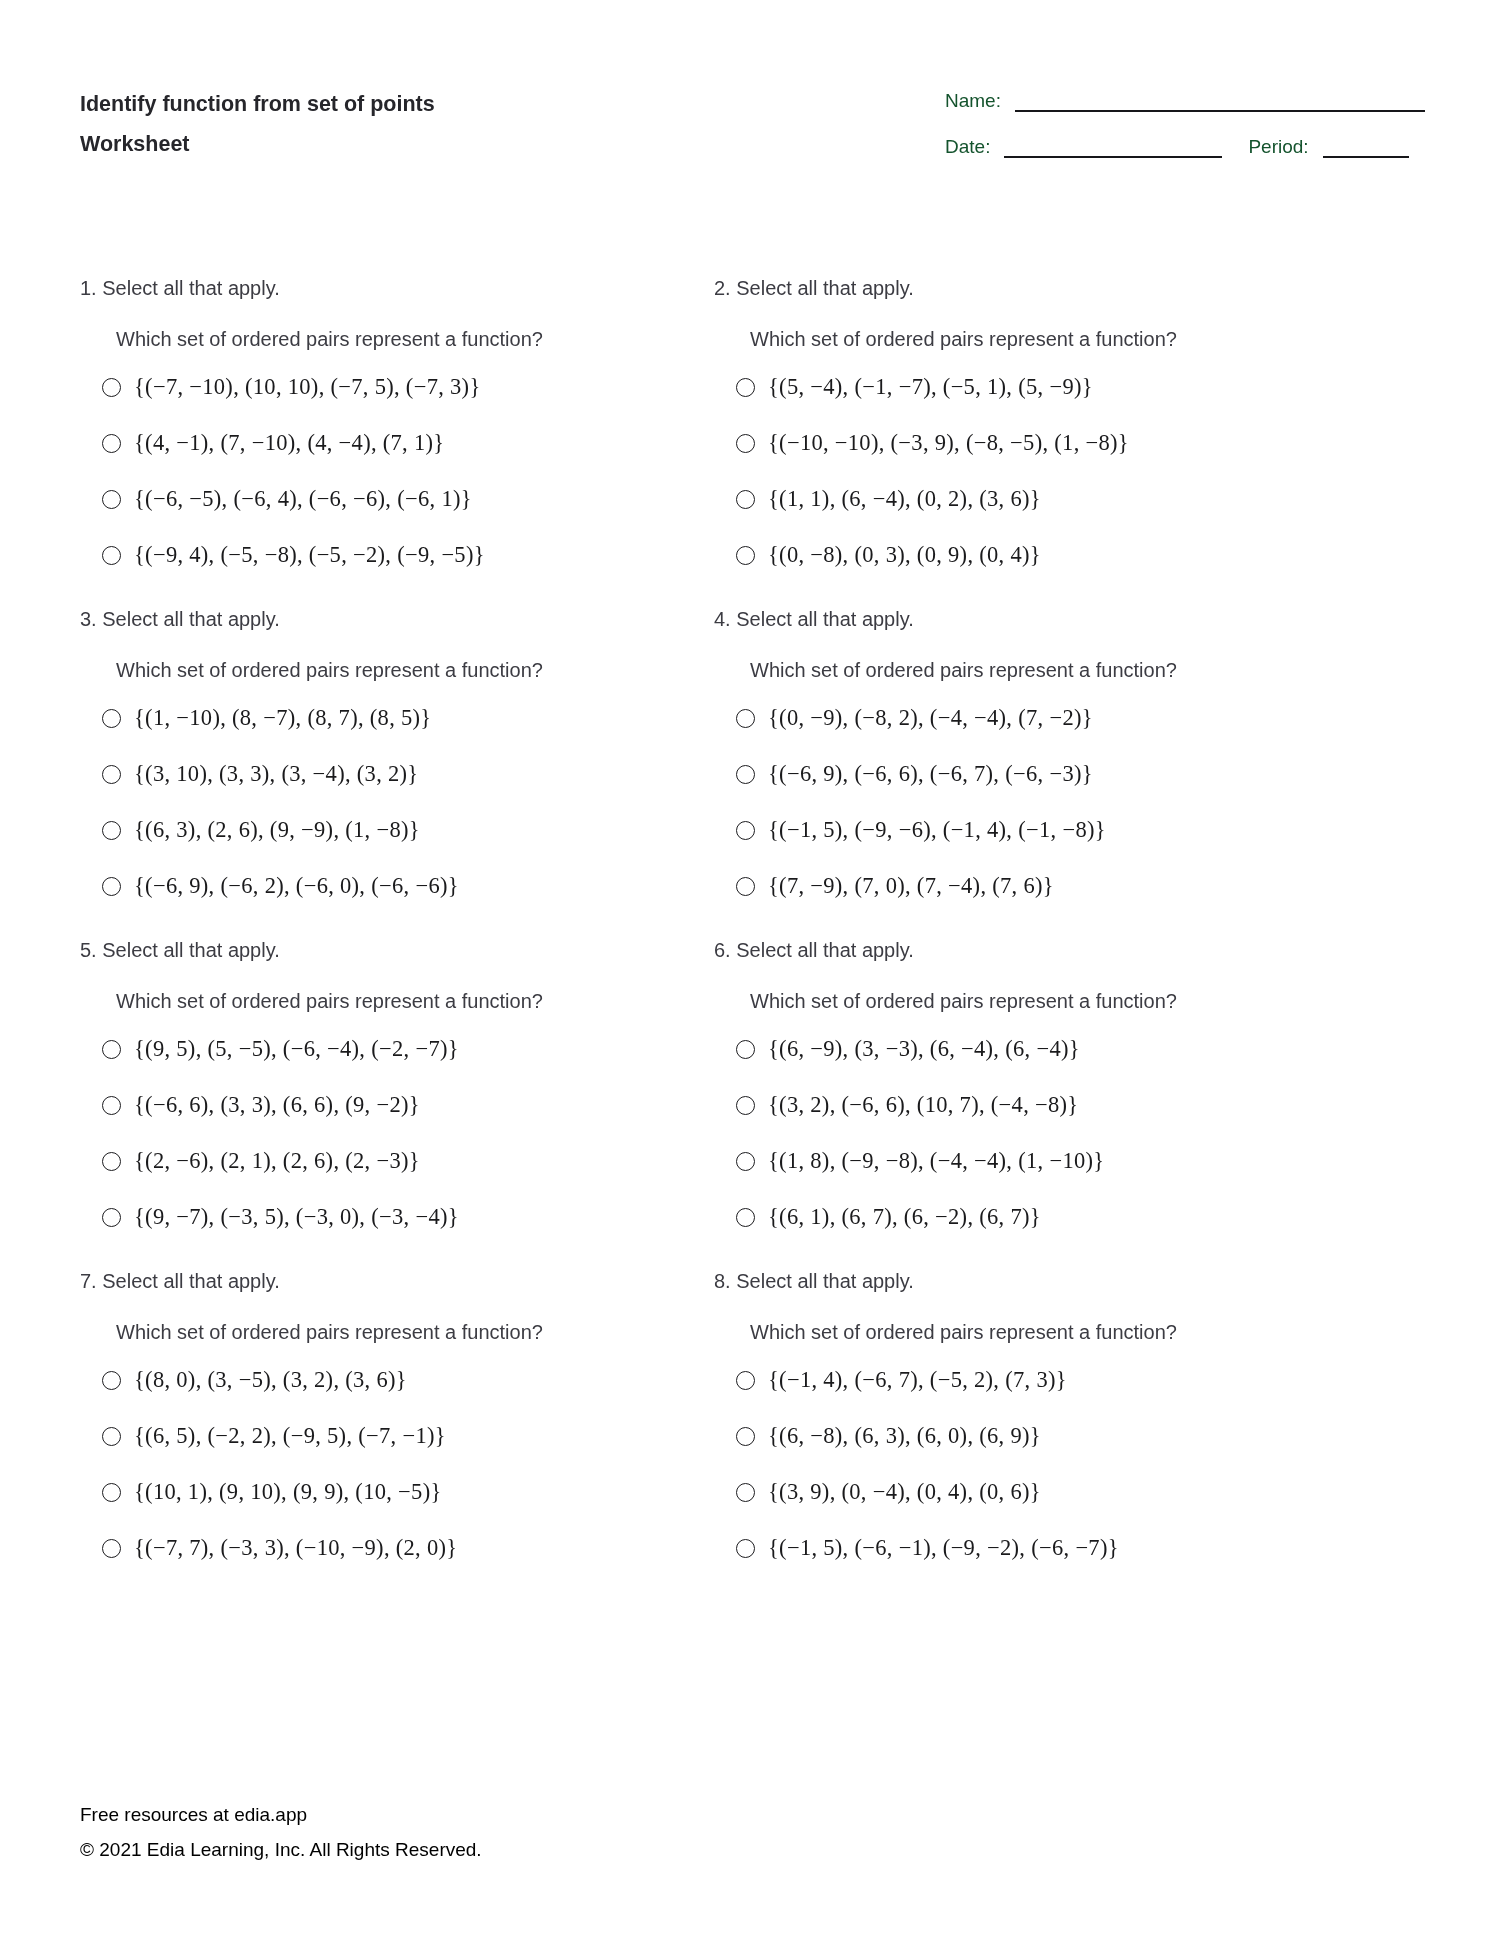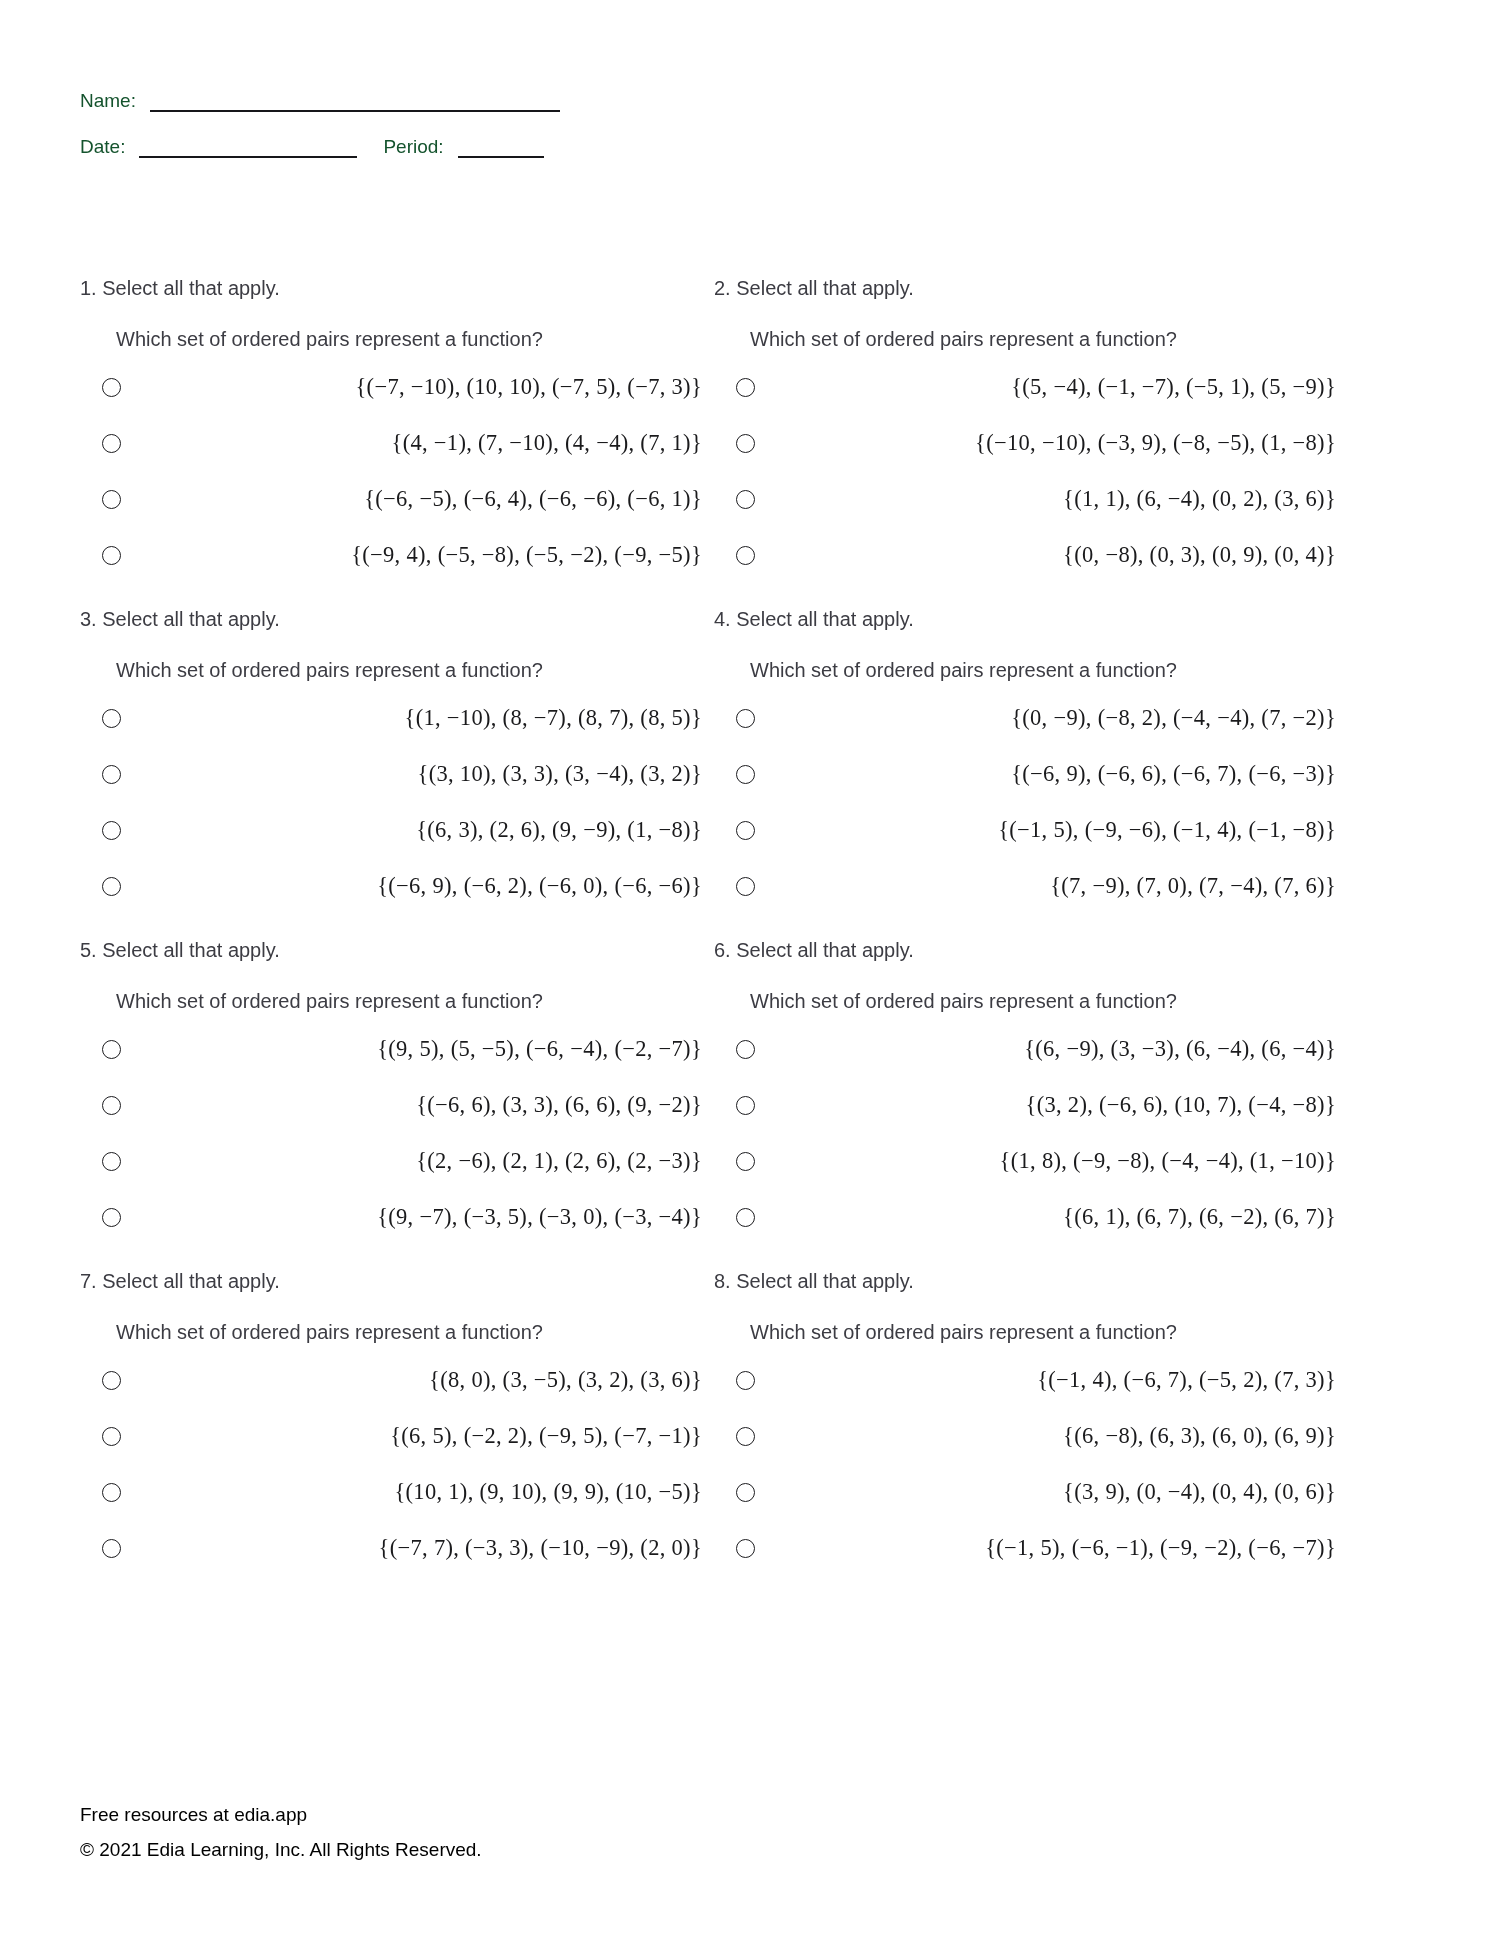--- a/index.html
+++ b/index.html
@@ -74,21 +74,20 @@
     color: #3c3c43;
     margin-left: 36px;
     margin-bottom: 8px;
   }
   .options { margin-left: 22px; }
   .option {
     display: flex;
     align-items: center;
     height: 56px;
     cursor: pointer;
-    justify-content: space-between;
   }
   .radio {
     width: 17px;
     height: 17px;
     border: 1.8px solid #1c1c1f;
     border-radius: 50%;
     flex: 0 0 auto;
     margin-right: 13px;
     background: #fff;
   }
@@ -106,20 +105,24 @@
     top: 1797px;
     font-size: 19px;
     line-height: 35px;
     color: #000000;
   }
 </style>
 </head>
 <body>
 
 <div class="header">
+  <div class="title-block">
+    <div>Identify function from set of points</div>
+    <div>Worksheet</div>
+  </div>
   <div class="name-block">
     <div class="field-row">
       <span>Name:</span>
       <span class="blank-line name-line"></span>
     </div>
     <div class="field-row">
       <span>Date:</span>
       <span class="blank-line date-line"></span>
       <span>Period:</span>
       <span class="blank-line period-line"></span>

